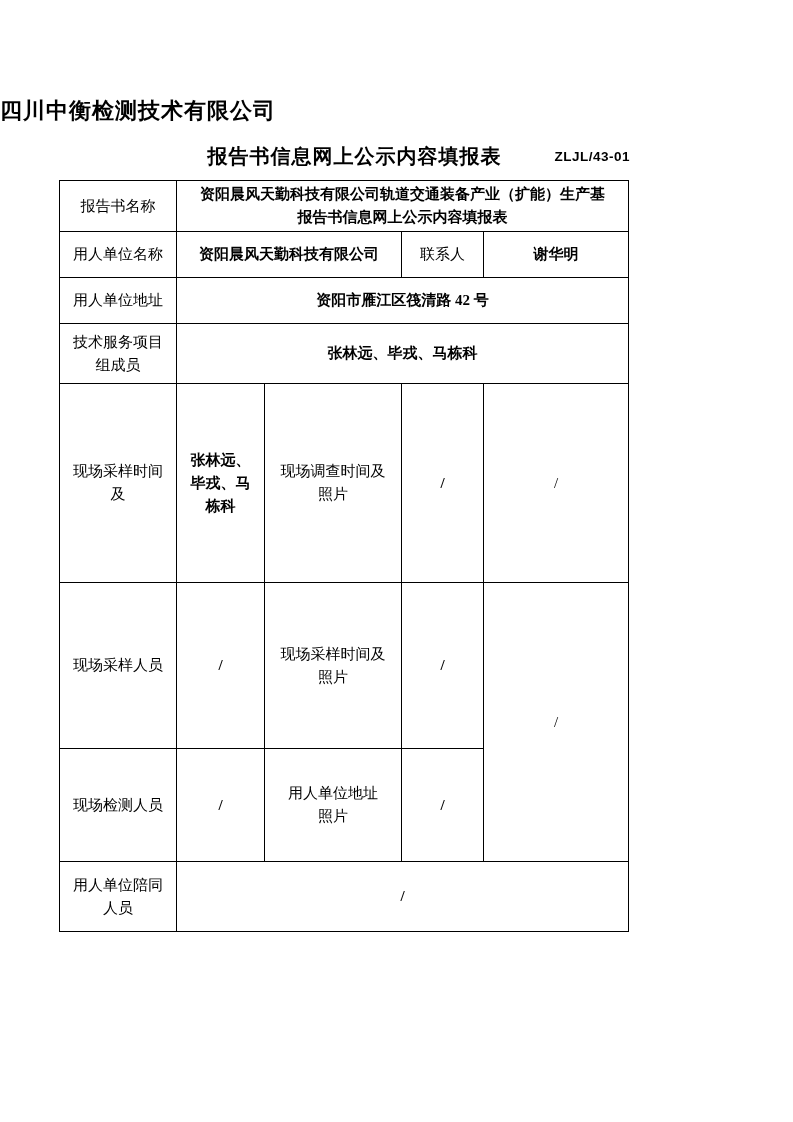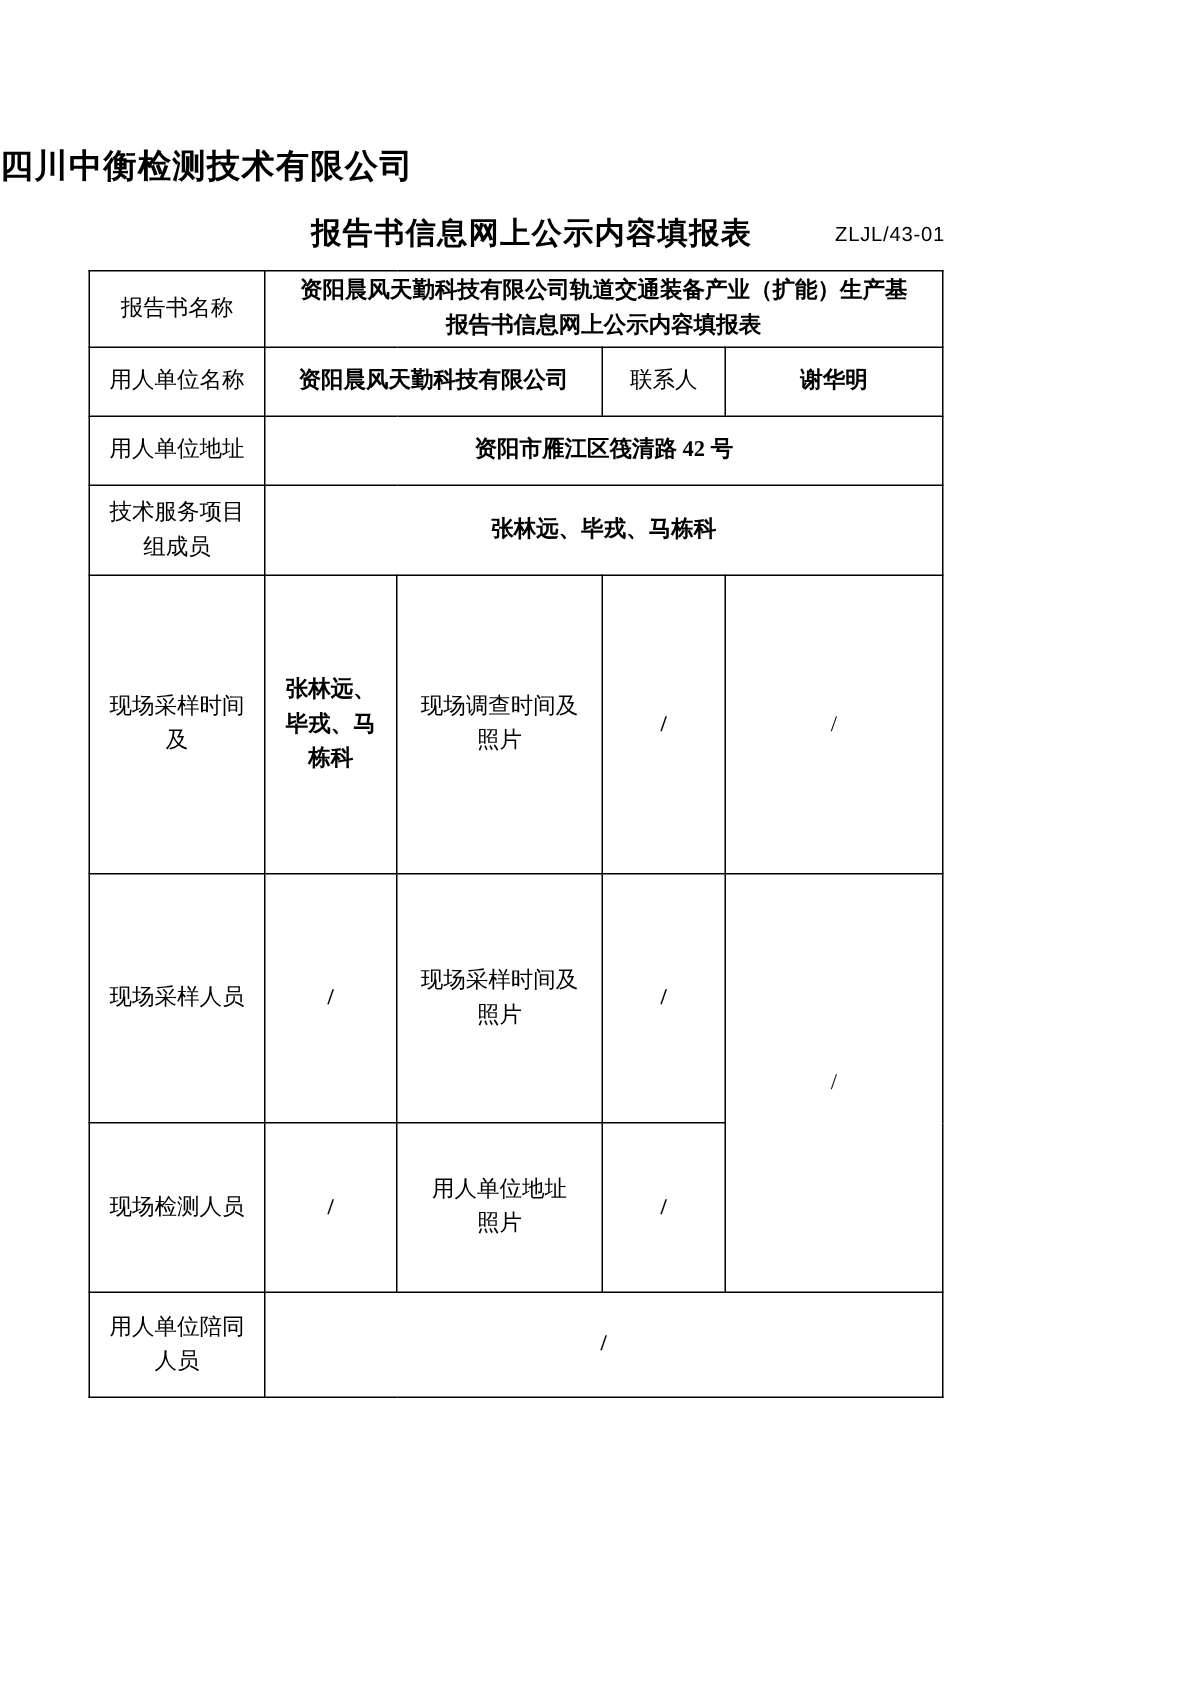--- a/index.html
+++ b/index.html
@@ -45,21 +45,21 @@
     line-height: 28px;
     letter-spacing: 1px;
     white-space: nowrap;
   }
   .form-code {
     position: absolute;
     right: 52px;
     top: 50%;
     transform: translateY(-50%);
     font-size: 13.5px;
-    font-weight: normal;
+    font-weight: bold;
     letter-spacing: 0.5px;
   }
   table.form-table {
     border-collapse: collapse;
     table-layout: fixed;
     width: 569px;
     margin: 10px 0 0 59px;
     font-family: Liberation Serif, serif;
   }
   table.form-table td {

